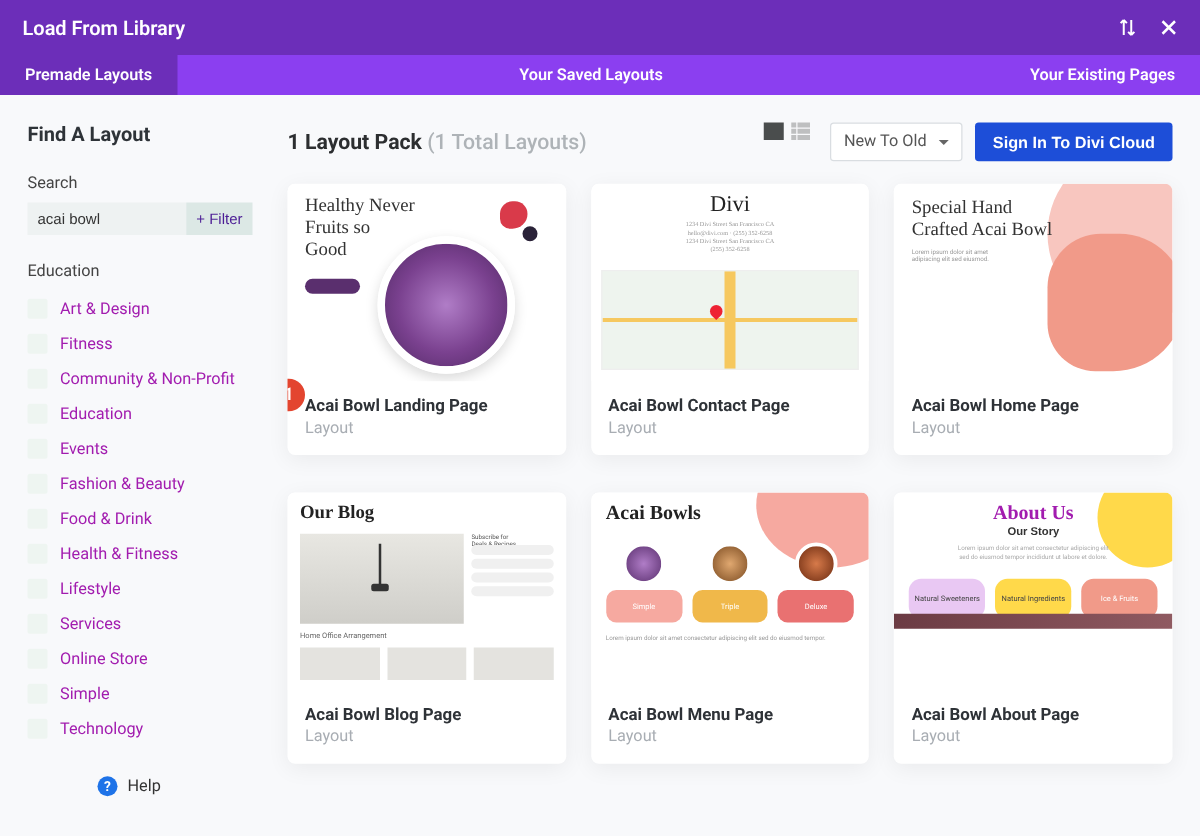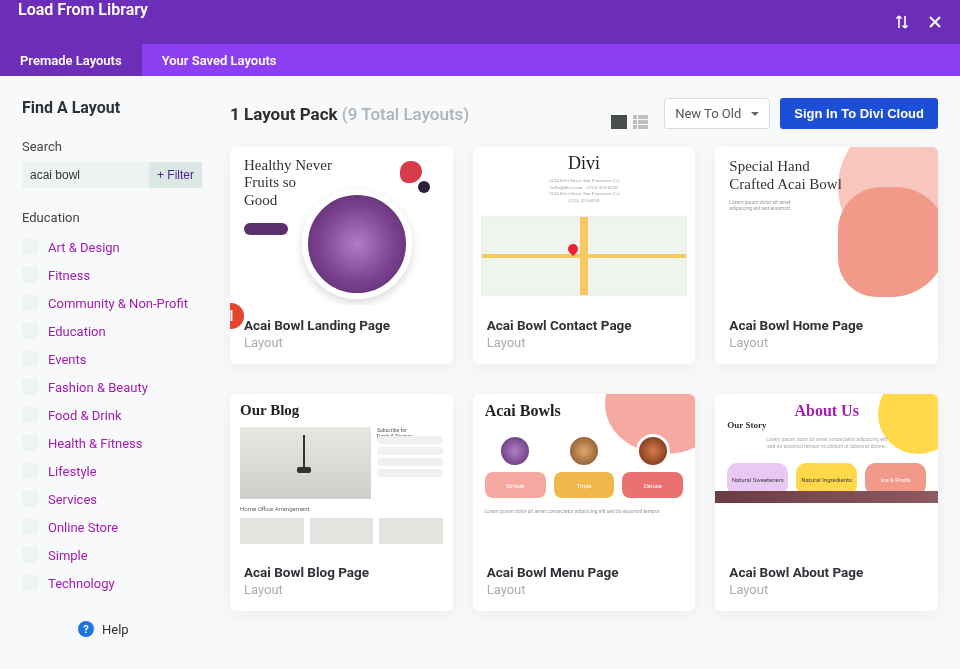--- a/index.html
+++ b/index.html
@@ -9,32 +9,34 @@
     width: 960px;
     height: 669px;
     overflow: hidden;
     color: #333;
   }
   .header {
     background: #6c2eb9;
     color: #fff;
     height: 44px;
     display: flex;
+    align-items: center;
     justify-content: space-between;
     padding: 0 18px;
   }
   .header-title { font-size: 16px; font-weight: 600; }
   .header-icons { display: flex; gap: 18px; align-items: center; }
   .icon-btn { cursor: pointer; display: inline-flex; }
   .tabs {
     background: #8b3ff0;
     height: 32px;
     display: flex;
     align-items: stretch;
     padding: 0;
+    justify-content: space-between;
   }
   .tab {
     color: #fff;
     font-size: 13px;
     font-weight: 600;
     padding: 0 20px;
     display: flex;
     align-items: center;
     cursor: pointer;
   }
@@ -83,21 +85,21 @@
     background: #1e73e8; color: #fff;
     font-size: 11px; font-weight: 700;
     display: inline-flex; align-items: center; justify-content: center;
   }
   .help-label { font-size: 13px; color: #333; }
 
   .main { flex: 1; padding: 0 22px 0 28px; min-width: 0; }
   .main-top { display: flex; align-items: center; justify-content: space-between; margin-bottom: 18px; flex-wrap: wrap; gap: 10px;}
   .main-title { font-size: 17px; font-weight: 700; color: #2c2e30; }
   .main-title .sub { color: #aeb3b7; font-weight: 500; }
-  .controls { display: flex; align-items: flex-end; gap: 10px; }
+  .controls { display: flex; align-items: flex-start; gap: 10px; }
   .view-toggle { display: flex; gap: 6px; margin-right: 6px;}
   .view-toggle .vbox {
     width: 16px; height: 14px; background: #4a4d4d;
   }
   .view-toggle .vlines {
     display: grid; grid-template-columns: 4px 10px; grid-template-rows: repeat(3, 4px);
     gap: 1px; opacity: 0.35;
   }
   .view-toggle .vlines span { background: #555; display: block; height: 4px; }
   .sort-select {
@@ -206,21 +208,21 @@
   .t-menu h4 { font-family:Georgia, serif; font-size:16px; color:#222; position:relative;}
   .t-menu .prods { display:flex; gap:8px; margin-top:14px; position:relative;}
   .t-menu .prod { flex:1; display:flex; flex-direction:column; align-items:center; gap:4px;}
   .t-menu .pcircle { width:34px; height:34px; border-radius:50%;}
   .t-menu .ptag { width:100%; height:26px; border-radius:8px; font-size:6px; color:#fff; display:flex; align-items:center; justify-content:center;}
   .t-menu .para { margin-top:10px; font-size:5px; color:#999;}
 
   .t-about { padding:8px 12px; position:relative;}
   .t-about .yblob { position:absolute; right:-20px; top:-20px; width:80px; height:80px; background:#ffd94a; border-radius:50%;}
   .t-about h4 { font-family:Georgia, serif; font-size:16px; color:#a21caf; text-align:center; position:relative;}
-  .t-about h5 { font-family:Liberation Serif, serif; font-size:9px; color:#333; text-align:left; position:relative;}
+  .t-about h5 { font-family:Liberation Sans, sans-serif; font-size:9px; color:#333; text-align:center; position:relative;}
   .t-about .lines { font-size:5px; color:#aaa; text-align:center; margin-top:6px; line-height:1.3; position:relative;}
   .t-about .cards3 { display:flex; gap:8px; margin-top:14px; position:relative;}
   .t-about .c { flex:1; height:32px; border-radius:10px; font-size:6px; display:flex; flex-direction:column; align-items:center; justify-content:center; gap:2px; color:#444;}
   .t-about .c1 { background:#e9c8f3;}
   .t-about .c2 { background:#ffd94a;}
   .t-about .c3 { background:#f19a89; color:#fff;}
   .t-about .strip { position:absolute; left:0; right:0; bottom:0; height:12px; background: linear-gradient(90deg,#6b3b43 0%, #8f5a61 100%);}
 </style>
 </head>
 <body>
@@ -238,20 +240,21 @@
       <svg width="14" height="14" viewBox="0 0 14 14" stroke="#fff" stroke-width="2">
         <path d="M2 2 L12 12 M12 2 L2 12"></path>
       </svg>
     </span>
   </div>
 </div>
 
 <div class="tabs">
   <div class="tab active">Premade Layouts</div>
   <div class="tab">Your Saved Layouts</div>
+  <div class="tab">Your Existing Pages</div>
 </div>
 
 <div class="body">
   <aside class="sidebar">
     <h3>Find A Layout</h3>
     <div class="sidebar-label">Search</div>
     <div class="search-row">
       <input class="search-input" value="acai bowl" style="">
       <button class="filter-btn">+ Filter</button>
     </div>
@@ -313,21 +316,21 @@
     <div class="help-row">
       <span class="help-icon">?</span>
       <span class="help-label">Help</span>
     </div>
   </aside>
 
   <section class="main">
     <div class="main-top">
       <div class="main-title">
         <span>1 Layout Pack</span>
-        <span class="sub">(9 Total Layouts)</span>
+        <span class="sub">(1 Total Layouts)</span>
       </div>
       <div class="controls">
         <div class="view-toggle">
           <span class="vbox"></span>
           <span class="vlines">
             <span></span>
               <span></span>
               <span></span>
               <span></span>
               <span></span>

